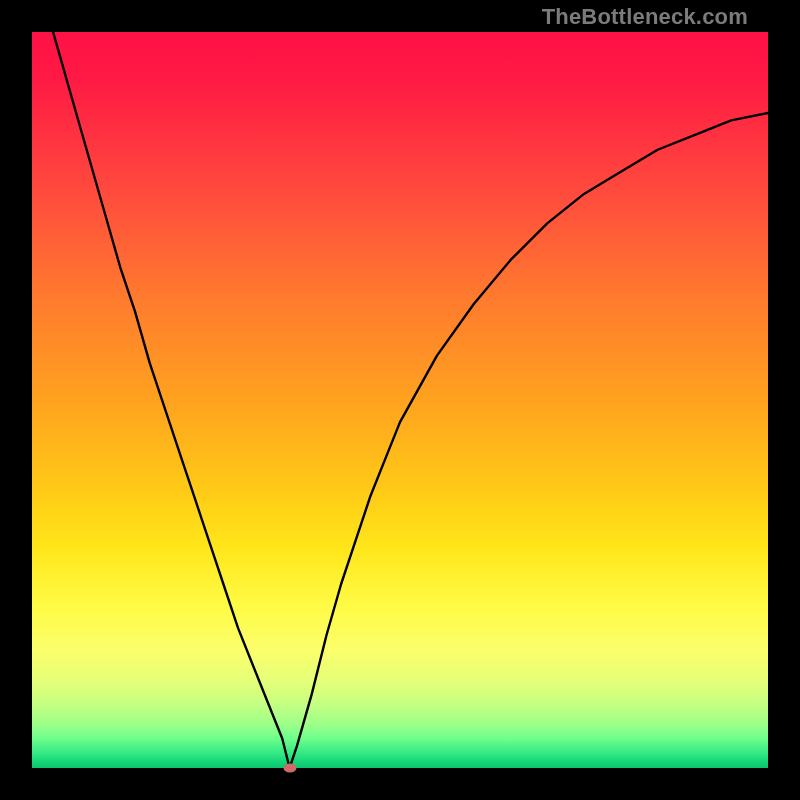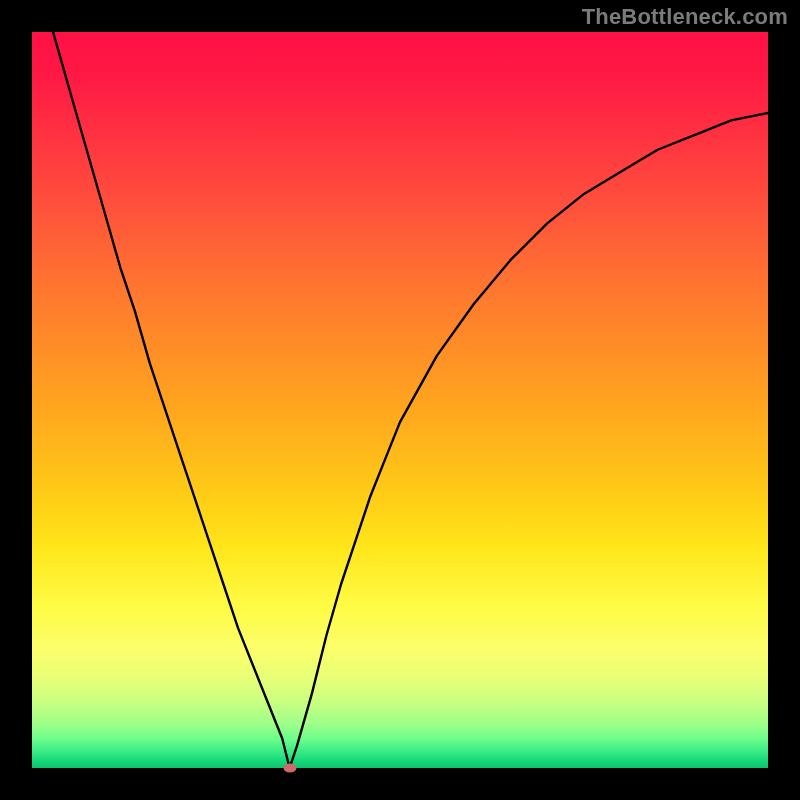--- a/index.html
+++ b/index.html
@@ -11,21 +11,20 @@
     overflow: hidden;
     font-family: Arial, Helvetica, sans-serif;
   }
   .frame {
     position: absolute;
     top: 0;
     left: 0;
     width: 756px;
     height: 800px;
     background: #000;
-    padding-left: 40px;
   }
   .plot {
     position: absolute;
     top: 32px;
     left: 32px;
     width: 736px;
     height: 736px;
     
     background: linear-gradient(to bottom,
       #ff1146 0%,

